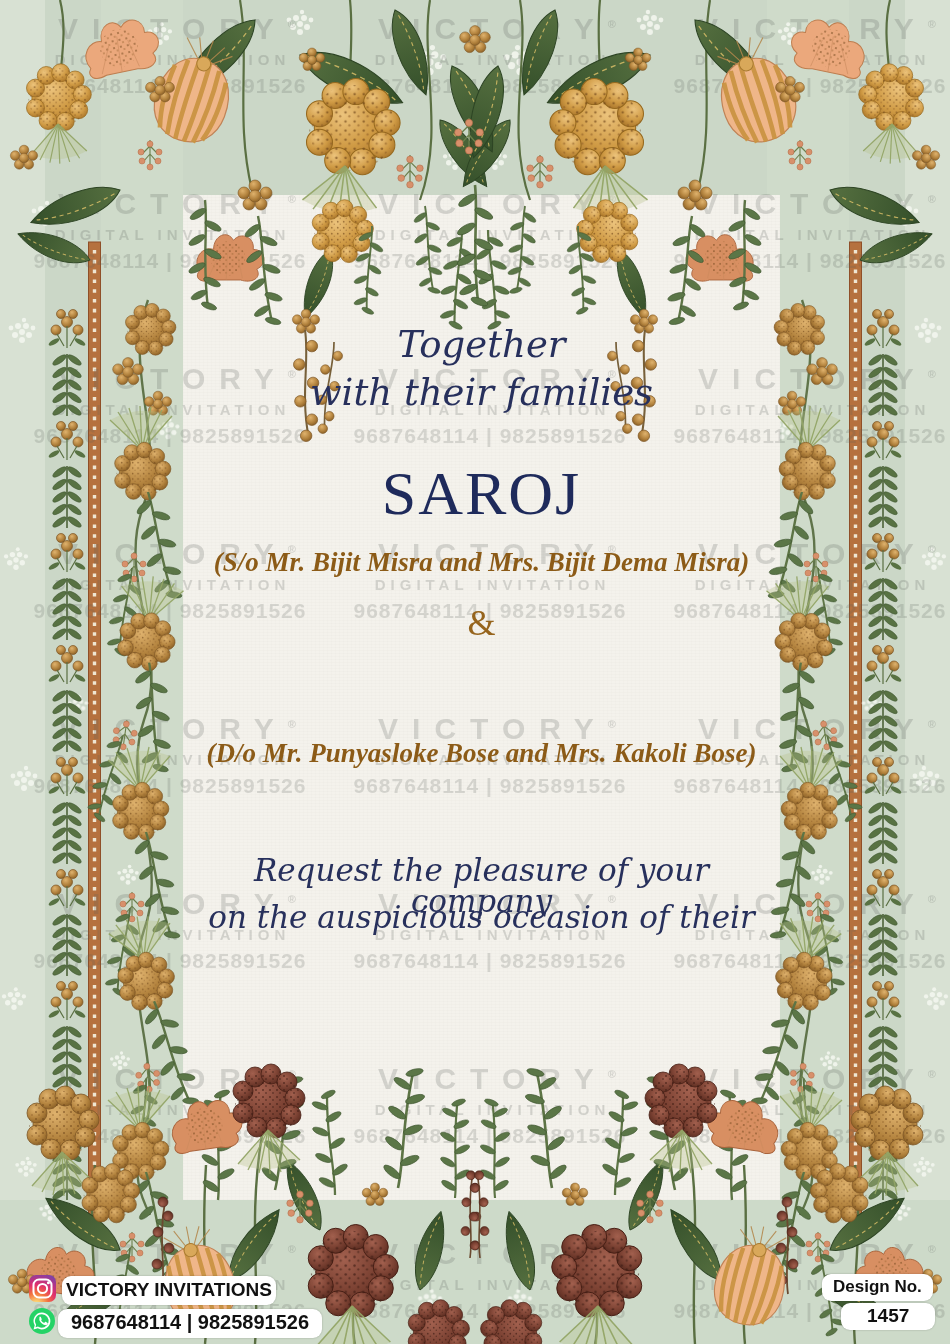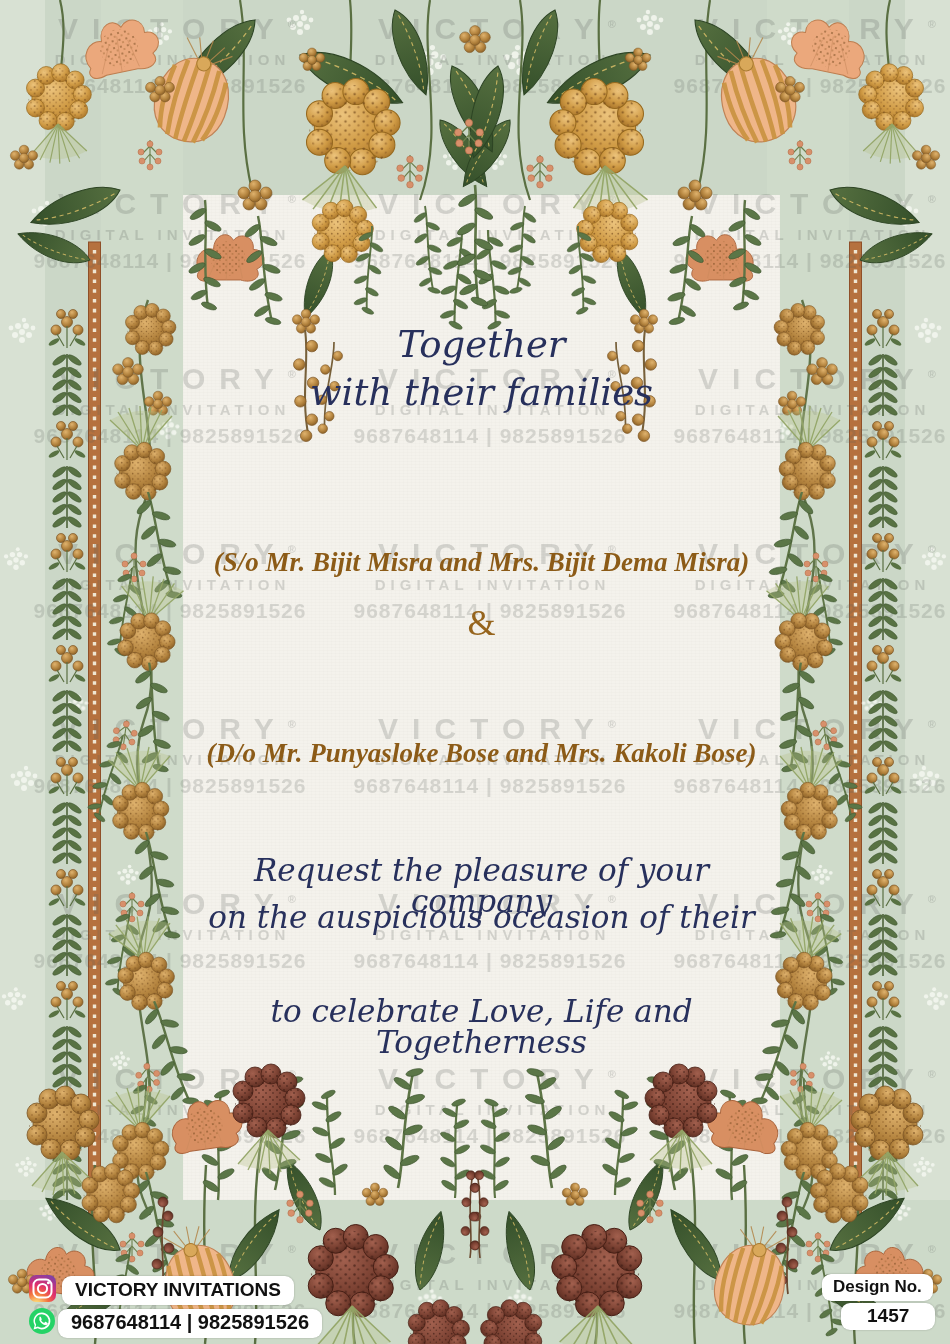--- a/index.html
+++ b/index.html
@@ -31,21 +31,21 @@
   .intro{font-size:37px;line-height:1;}
   .bigname{font-family:"Liberation Serif",serif;font-weight:400;color:#1e2a5b;
            font-size:62px;letter-spacing:2px;line-height:1;}
   .parents{font-family:"Liberation Serif",serif;font-style:italic;font-weight:bold;
            color:#8c5b17;font-size:27px;line-height:1;}
   .amp{font-family:"Liberation Serif",serif;color:#96641c;font-size:36px;line-height:1;}
   .request{font-size:31px;line-height:1;}
   
   .pill{position:absolute;background:#ffffff;border-radius:9px;color:#111;
         font-weight:bold;box-shadow:0 0 2px rgba(0,0,0,.25);white-space:nowrap;}
-  #pill-brand{left:62px;top:1276px;font-size:19px;padding:3px 13px 4px;}
+  #pill-brand{left:62px;top:1276px;font-size:19px;padding:3px 4px 4px;}
   #pill-phones{left:58px;top:1309px;font-size:20px;padding:2px 13px 4px;}
   #pill-design-label{left:822px;top:1274px;font-size:17px;padding:3px 11px 4px;}
   #pill-design-value{left:841px;top:1303px;font-size:19px;padding:2px 26px 3px;}
   #ig-icon{left:29px;top:1275px;width:27px;height:27px;border-radius:7px;
            background:radial-gradient(circle at 28% 110%, #fdd673 8%, #f2703f 34%, #e1306c 56%, #b13589 74%, #7045af 95%);}
   #wa-icon{left:29px;top:1308px;width:26px;height:26px;}
 </style>
 </head>
 <body>
 
@@ -527,26 +527,26 @@
       <use href="#leaf" transform="translate(498 66) rotate(110) scale(1.05)"></use>
       <use href="#tansy" transform="translate(475 40) scale(.9)"></use>
       <use href="#msal" transform="translate(469 118) scale(1.2)"></use>
       <use href="#wil" transform="translate(475 185) scale(1.1)"></use>
     </g>
   </svg>
 
   <div id="text-layer" class="abs">
     <div class="tline script intro" style="top:374px">with their families</div>
     <div class="tline script intro" style="top:326px">Together</div>
+    <div class="tline bigname" style="top:462px">SAROJ</div>
     <div class="tline parents" style="top:549px">(S/o Mr. Bijit Misra and Mrs. Bijit Dema Misra)</div>
     <div class="tline amp" style="top:605px">&amp;</div>
     <div class="tline parents" style="top:740px">(D/o Mr. Punyasloke Bose and Mrs. Kakoli Bose)</div>
     <div class="tline script request" style="top:902px">on the auspicious occasion of their</div>
     <div class="tline script request" style="top:855px">Request the pleasure of your company</div>
-    <div class="tline script request" style="top:996px">to celebrate Love, Life and Togetherness</div>
   </div>
 
   <div id="footer-layer" class="abs">
     <div id="ig-icon" class="abs">
       <svg width="27" height="27" viewBox="0 0 27 27">
         <rect x="4.5" y="4.5" width="18" height="18" rx="5.5" fill="none" stroke="#fff" stroke-width="2"></rect>
         <circle cx="13.5" cy="13.5" r="4.6" fill="none" stroke="#fff" stroke-width="2"></circle>
         <circle cx="19.4" cy="7.8" r="1.5" fill="#fff"></circle>
       </svg>
     </div>

